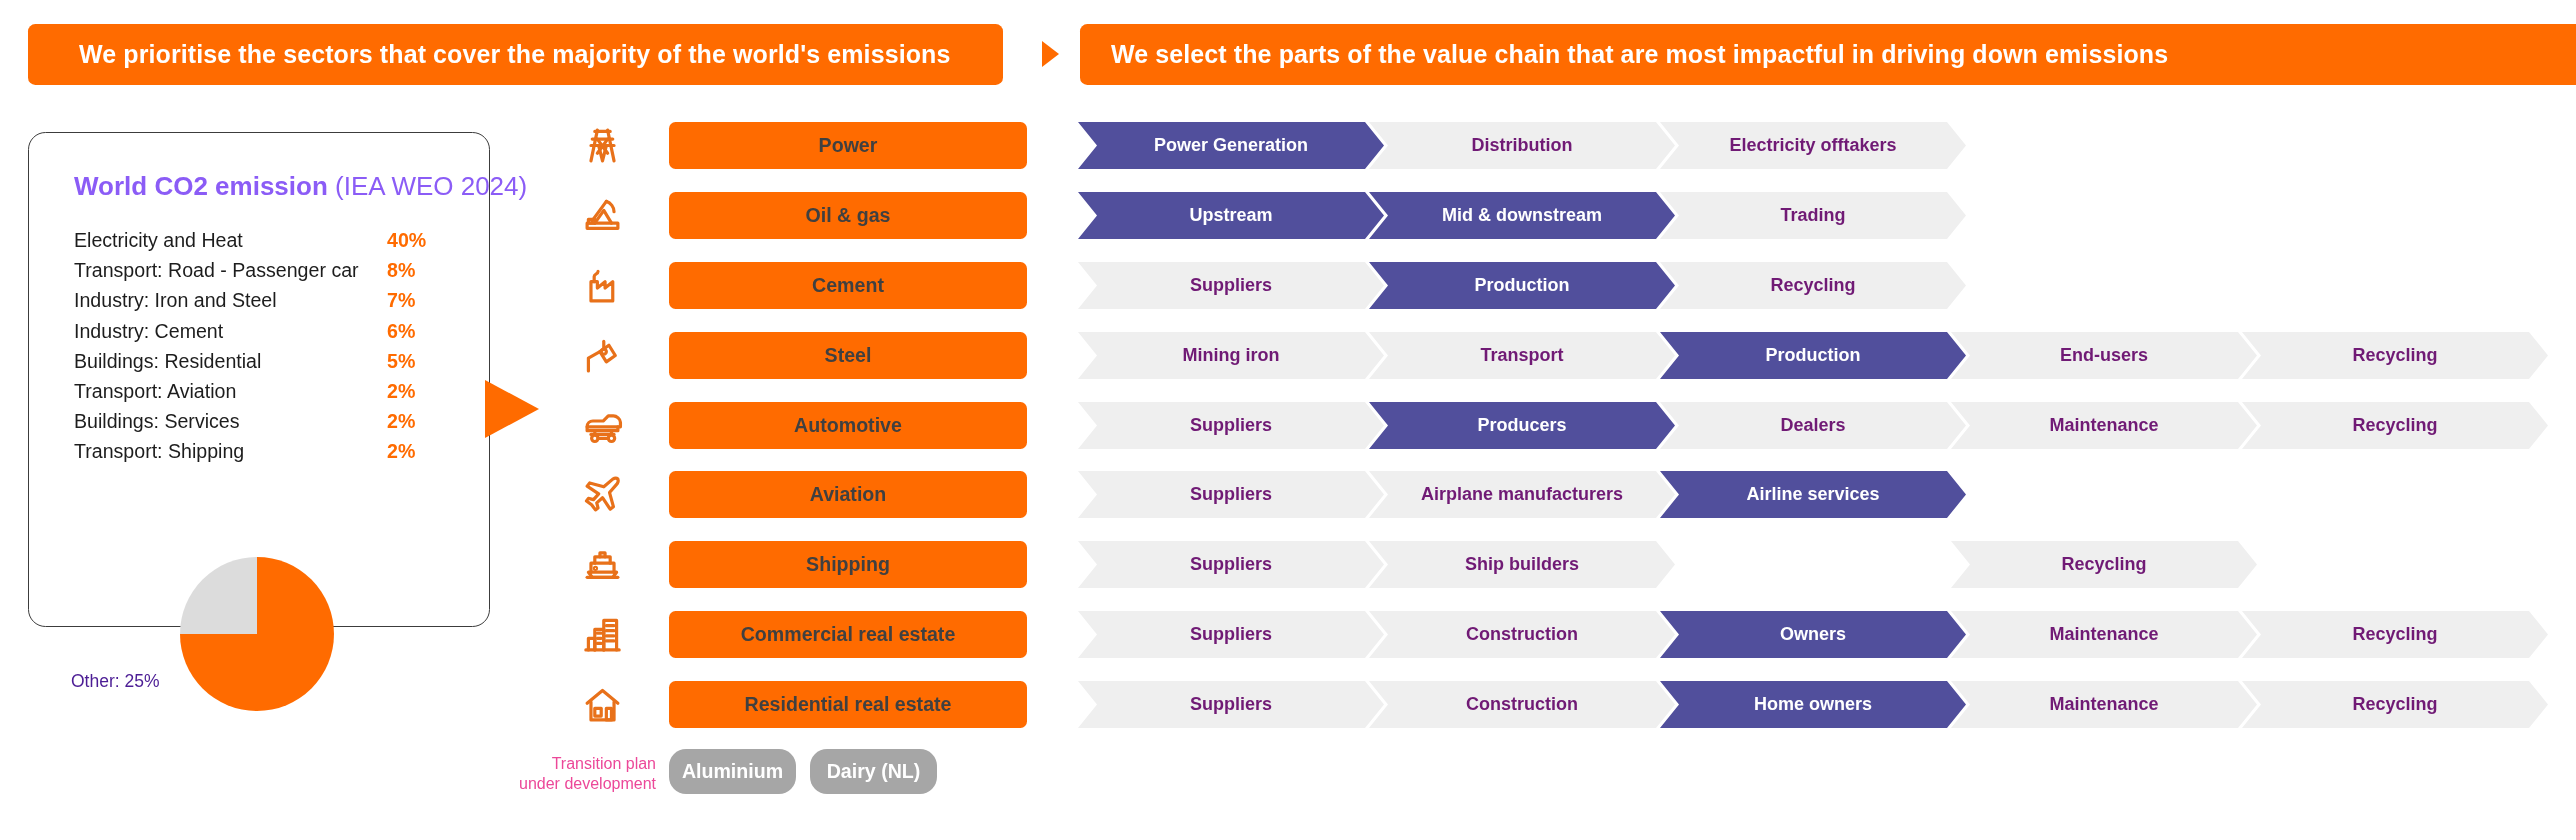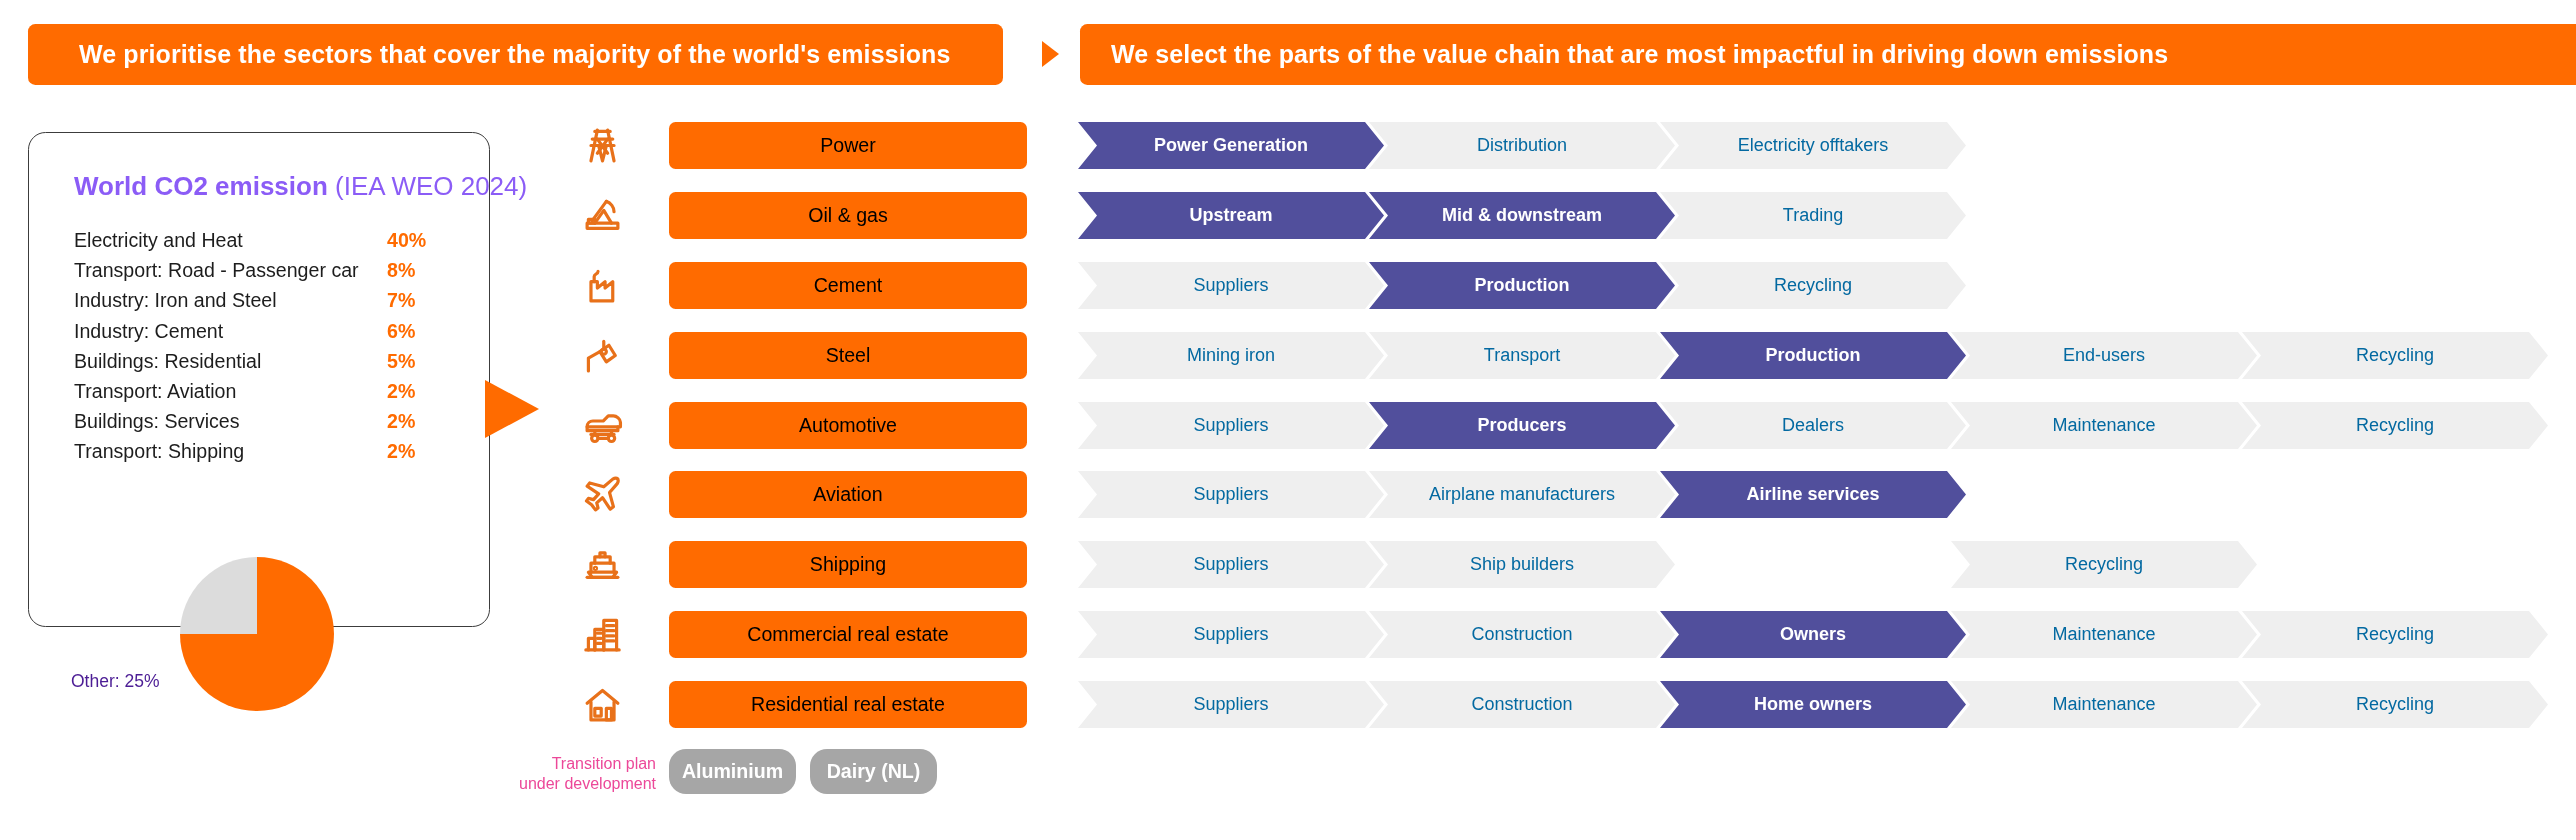--- a/index.html
+++ b/index.html
@@ -62,21 +62,21 @@
     position:absolute;left:575px;width:55px;height:47px;
     display:flex;align-items:center;justify-content:center;
   }
   .sector-icon svg{width:41px;height:41px;stroke:#E8711A;fill:none;stroke-width:5;
     stroke-linecap:round;stroke-linejoin:round;}
 
   
   .sector-btn{
     position:absolute;left:669px;width:358px;height:47px;border-radius:6.5px;background:#FF6B00;
     display:flex;align-items:center;justify-content:center;
-    color:#000000;font-size:19.6px;font-weight:400;box-sizing:border-box;
+    color:#404040;font-size:19.6px;font-weight:700;box-sizing:border-box;
   }
 
   
   #transition-label{
     position:absolute;left:489px;top:754px;width:167px;
     font-size:16px;line-height:1.25;color:#ec4899;text-align:right;
   }
   .transition-btn{
     position:absolute;top:749px;height:45px;border-radius:17px;background:#A6A6A6;
     display:flex;align-items:center;justify-content:center;
@@ -88,21 +88,21 @@
   
   #valuechain{position:absolute;left:0;top:0;width:2576px;height:840px;}
   .chev{
     position:absolute;height:47px;
     display:flex;align-items:center;justify-content:center;
     box-sizing:border-box;padding:16px 19px;
     font-size:18px;white-space:nowrap;
     clip-path:polygon(0 0, calc(100% - 19px) 0, 100% 50%, calc(100% - 19px) 100%, 0 100%, 19px 50%);
   }
   .chev.active{background:#514F9C;color:#ffffff;font-weight:700;}
-  .chev.inactive{background:#EFEFEF;color:#0369a1;font-weight:400;}
+  .chev.inactive{background:#EFEFEF;color:#701a75;font-weight:700;}
 </style>
 </head>
 <body>
 
 <div class="banner" id="banner-left">
   <span>We prioritise the sectors that cover the majority of the world's emissions</span>
 </div>
 
 <div id="banner-arrow"></div>
 

